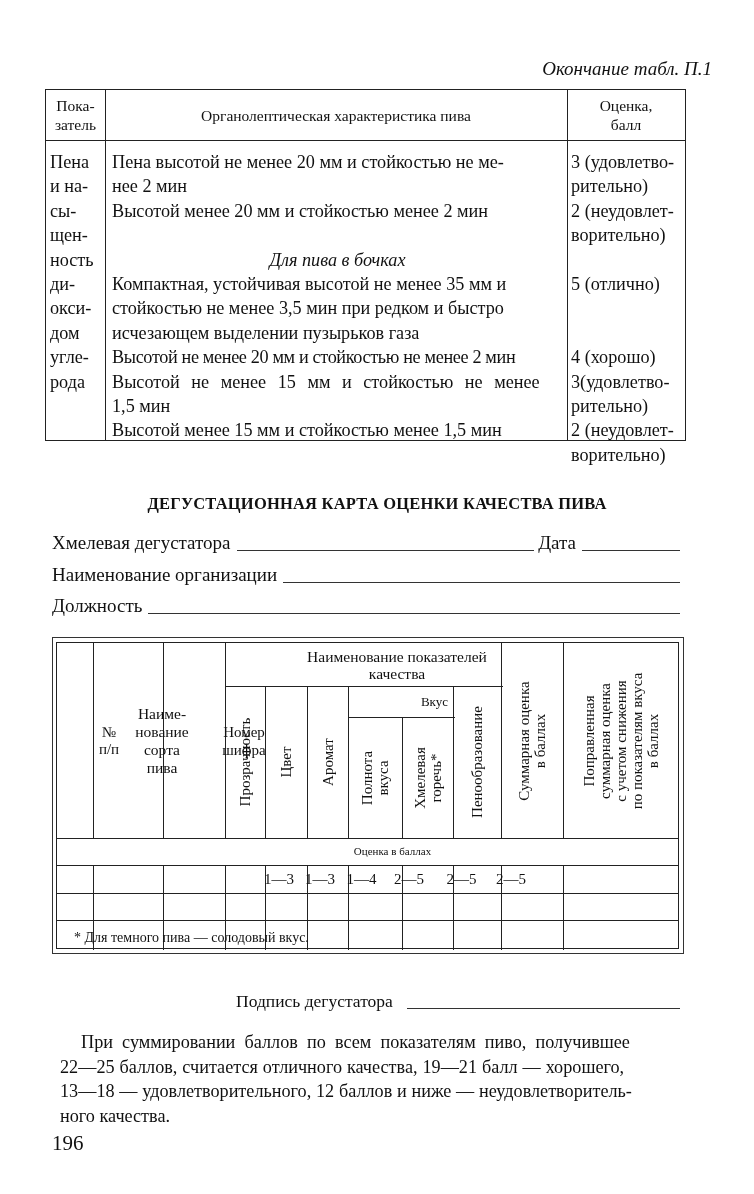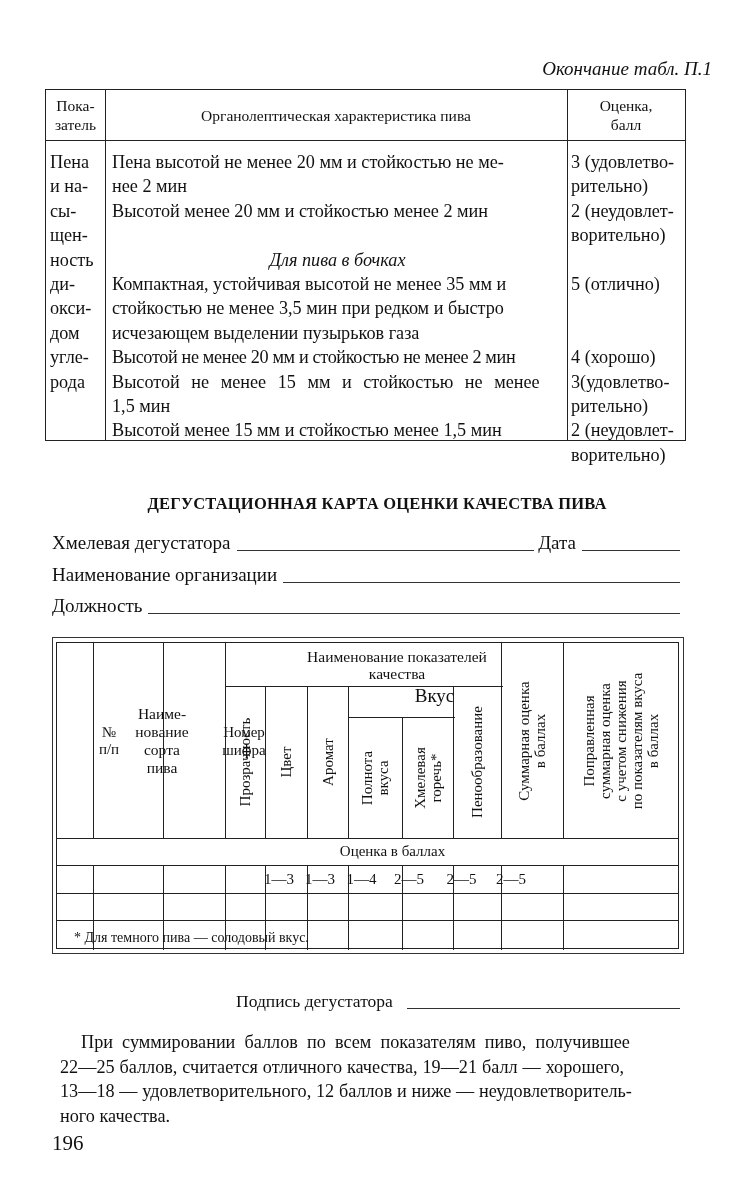--- a/index.html
+++ b/index.html
@@ -217,21 +217,21 @@
 
   <div class="rot" style="left:168px;width:40px;top:43px;height:152px">
     <div>Прозрачность</div>
   </div>
   <div class="rot" style="left:208px;width:42px;top:43px;height:152px">
     <div>Цвет</div>
   </div>
   <div class="rot" style="left:250px;width:41px;top:43px;height:152px">
     <div>Аромат</div>
   </div>
-  <div class="cell" style="left:291px;width:105px;top:37px;height:31px;font-size:19px">Вкус</div>
+  <div class="cell" style="left:291px;width:105px;top:43px;height:31px;font-size:13px">Вкус</div>
   <div class="rot" style="left:291px;width:54px;top:74px;height:121px">
     <div>
         <div>Полнота</div>
         <div>вкуса</div>
       </div>
   </div>
   <div class="rot" style="left:345px;width:51px;top:74px;height:121px">
     <div>
         <div>Хмелевая</div>
         <div>горечь*</div>
@@ -249,21 +249,21 @@
   <div class="rot" style="left:506px;width:117px;top:0;height:195px;line-height:16px">
     <div>
       <div>Поправленная</div>
       <div>суммарная оценка</div>
       <div>с учетом снижения</div>
       <div>по показателям вкуса</div>
       <div>в баллах</div>
     </div>
   </div>
 
-  <div class="cell" style="left:16px;right:0;top:195px;height:27px;font-size:15px">Оценка в баллах</div>
+  <div class="cell" style="left:16px;right:0;top:195px;height:27px;font-size:11px">Оценка в баллах</div>
 
   <div class="cell score" style="left:168px;width:40px;top:222px;height:28px">1—3</div>
   <div class="cell score" style="left:208px;width:42px;top:222px;height:28px">1—3</div>
   <div class="cell score" style="left:250px;width:41px;top:222px;height:28px">1—4</div>
   <div class="cell score" style="left:291px;width:54px;top:222px;height:28px">2—5</div>
   <div class="cell score" style="left:345px;width:51px;top:222px;height:28px">2—5</div>
   <div class="cell score" style="left:396px;width:48px;top:222px;height:28px">2—5</div>
 
   <div style="position:absolute;left:0;right:0;top:250px;height:27px"></div>
   <div style="position:absolute;left:0;right:0;top:277px;height:29px"></div>

